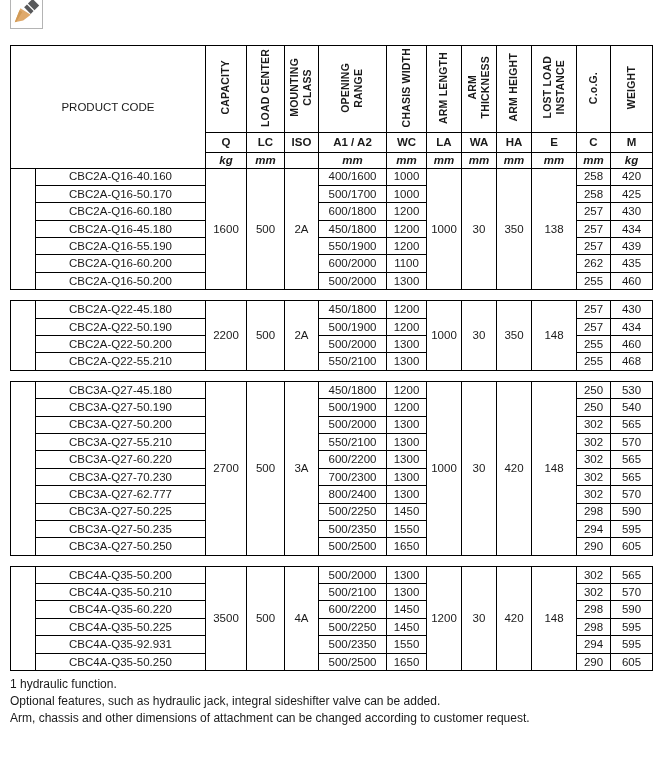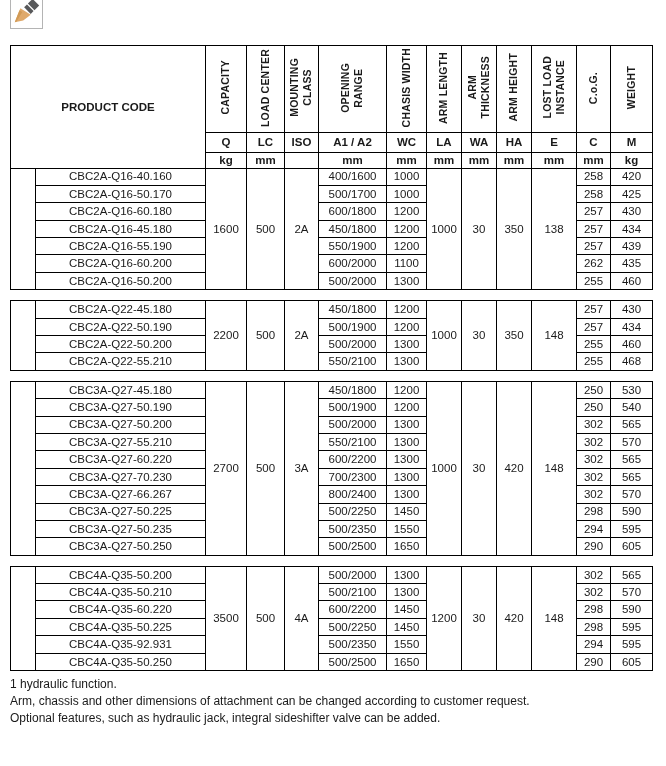--- a/index.html
+++ b/index.html
@@ -41,35 +41,35 @@
     border: 1px solid #000;
     padding: 0 2px;
     text-align: center;
     vertical-align: middle;
     font-size: 11.5px;
     line-height: 1.1;
     overflow: hidden;
     white-space: nowrap;
   }
   
-  td.pc-head { font-weight: 700; font-size: 11.5px; margin-left: 30px; }
+  td.pc-head { font-weight: 400; font-size: 11.5px; margin-left: 30px; }
   td.rot { height: 86px; padding: 0; }
   .vert {
     display: inline-block;
     writing-mode: vertical-rl;
     transform: rotate(180deg);
     white-space: pre-line;
     font-weight: 600;
     font-size: 10.5px;
     line-height: 1.25;
     text-align: center;
     letter-spacing: 0.2px;
   }
   tr.sym-row td { height: 19px; font-weight: 600; }
-  tr.unit-row td { height: 15px; font-weight: 600; }
+  tr.unit-row td { height: 15px; font-weight: 600; font-style: italic; }
 
   
   .block-table { margin-top: 10px; }
   #blocks .block-table:first-child { margin-top: -1.5px; }
   .block-table td { height: 16.4px; }
   td.spacer { border-top: none; border-bottom: none; border-left: none; }
 
   
   .notes { margin: 5px 14px 0 10px; }
   .notes p {
@@ -354,21 +354,21 @@
               <td>565</td>
             </tr>
             <tr>
               <td class="pcode">CBC3A-Q27-70.230</td>
               <td>700/2300</td>
               <td>1300</td>
               <td>302</td>
               <td>565</td>
             </tr>
             <tr>
-              <td class="pcode">CBC3A-Q27-66.267</td>
+              <td class="pcode">CBC3A-Q27-62.777</td>
               <td>800/2400</td>
               <td>1300</td>
               <td>302</td>
               <td>570</td>
             </tr>
             <tr>
               <td class="pcode">CBC3A-Q27-50.225</td>
               <td>500/2250</td>
               <td>1450</td>
               <td>298</td>
@@ -457,17 +457,17 @@
               <td>290</td>
               <td>605</td>
             </tr>
           </tbody>
         </table>
       </div>
   </div>
 
   <div class="notes">
     <p>1 hydraulic function.</p>
+    <p>Optional features, such as hydraulic jack, integral sideshifter valve can be added.</p>
     <p>Arm, chassis and other dimensions of attachment can be changed according to customer request.</p>
-    <p>Optional features, such as hydraulic jack, integral sideshifter valve can be added.</p>
   </div>
 
 </div>
 
 </body></html>

